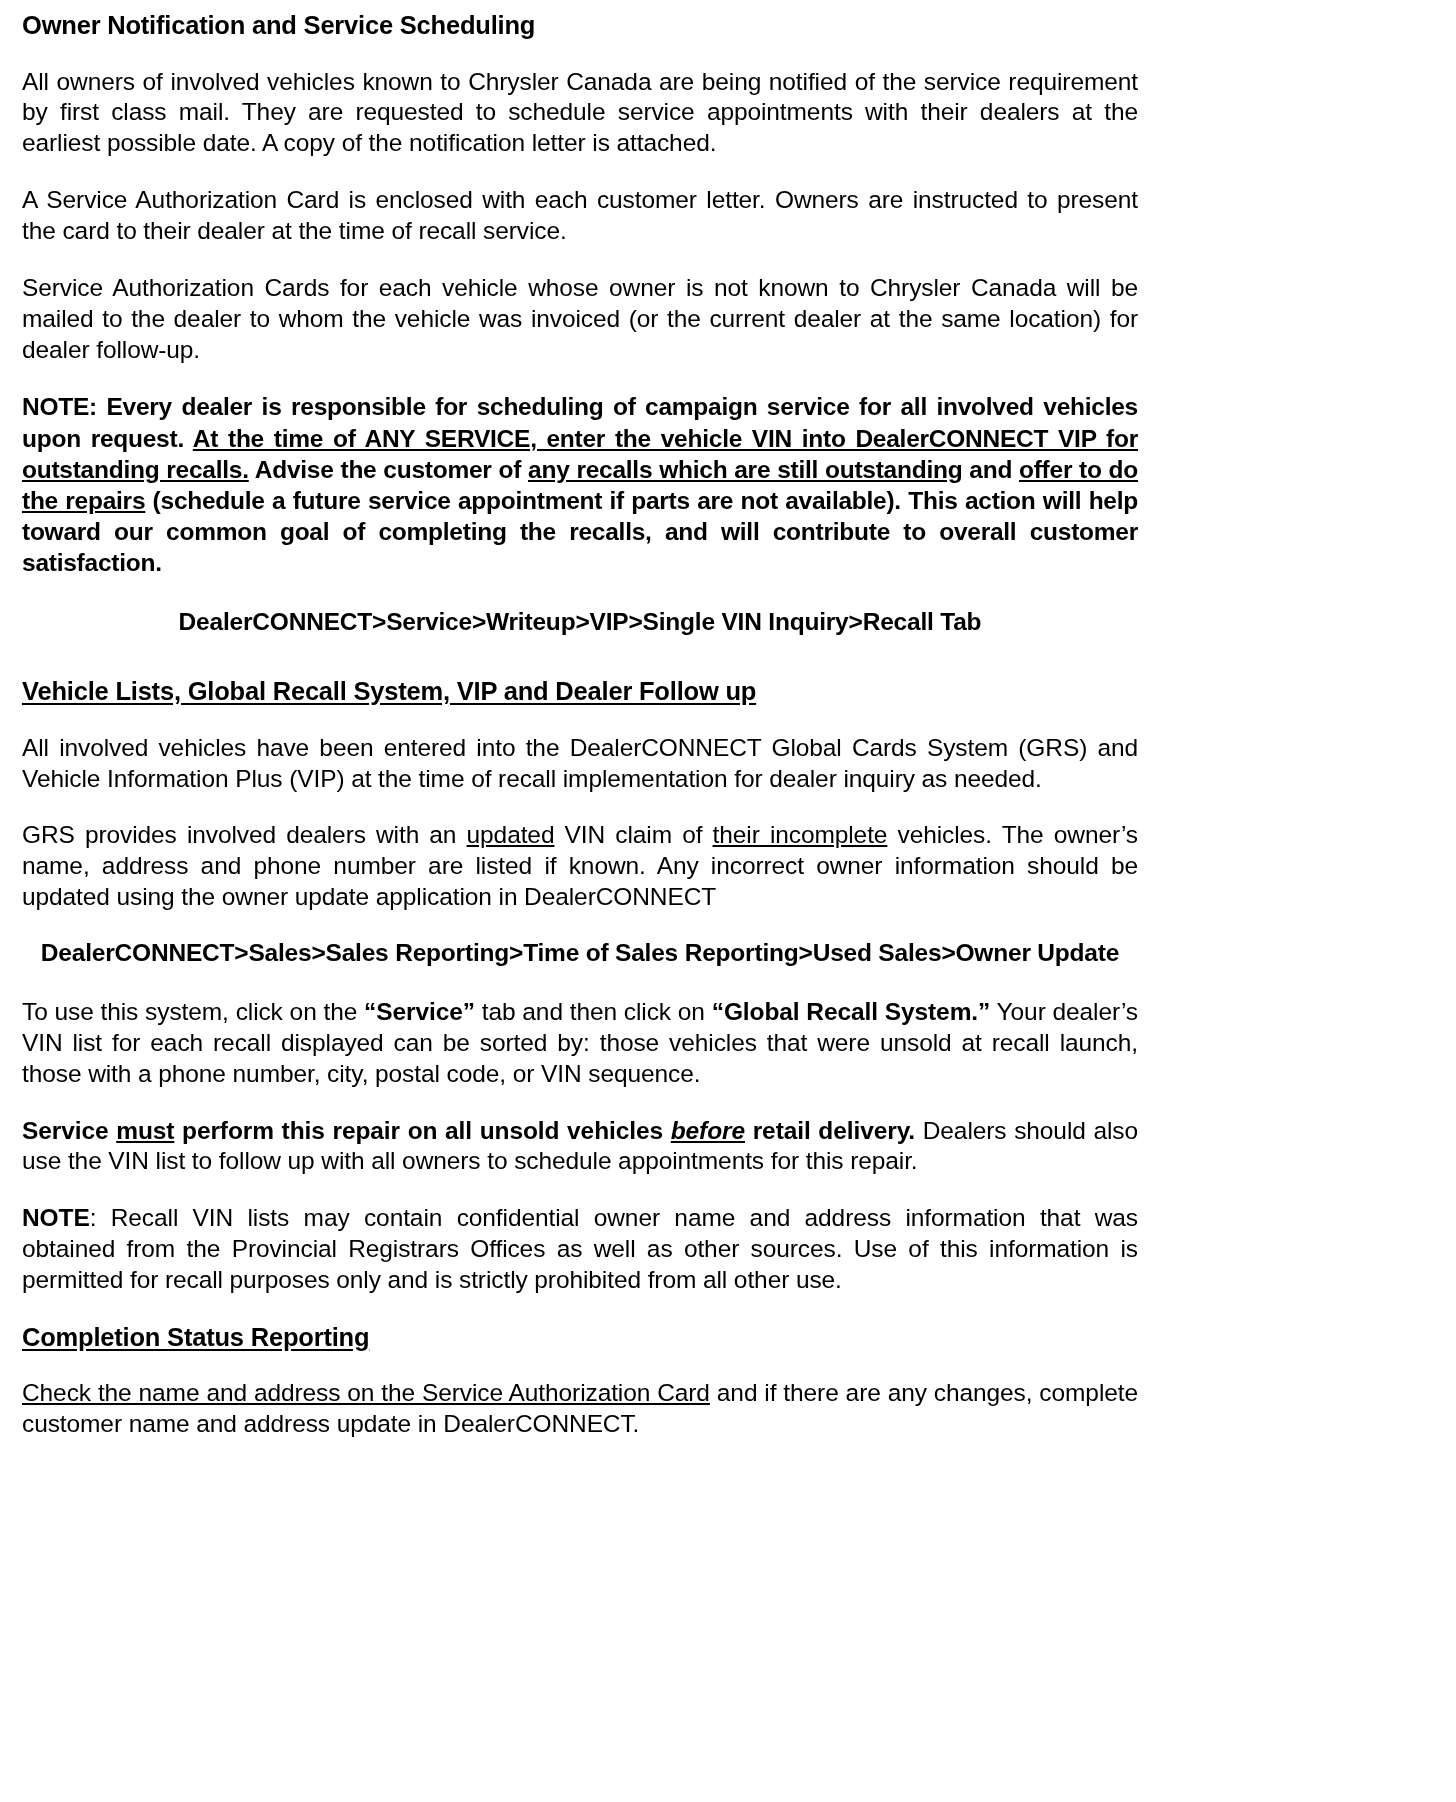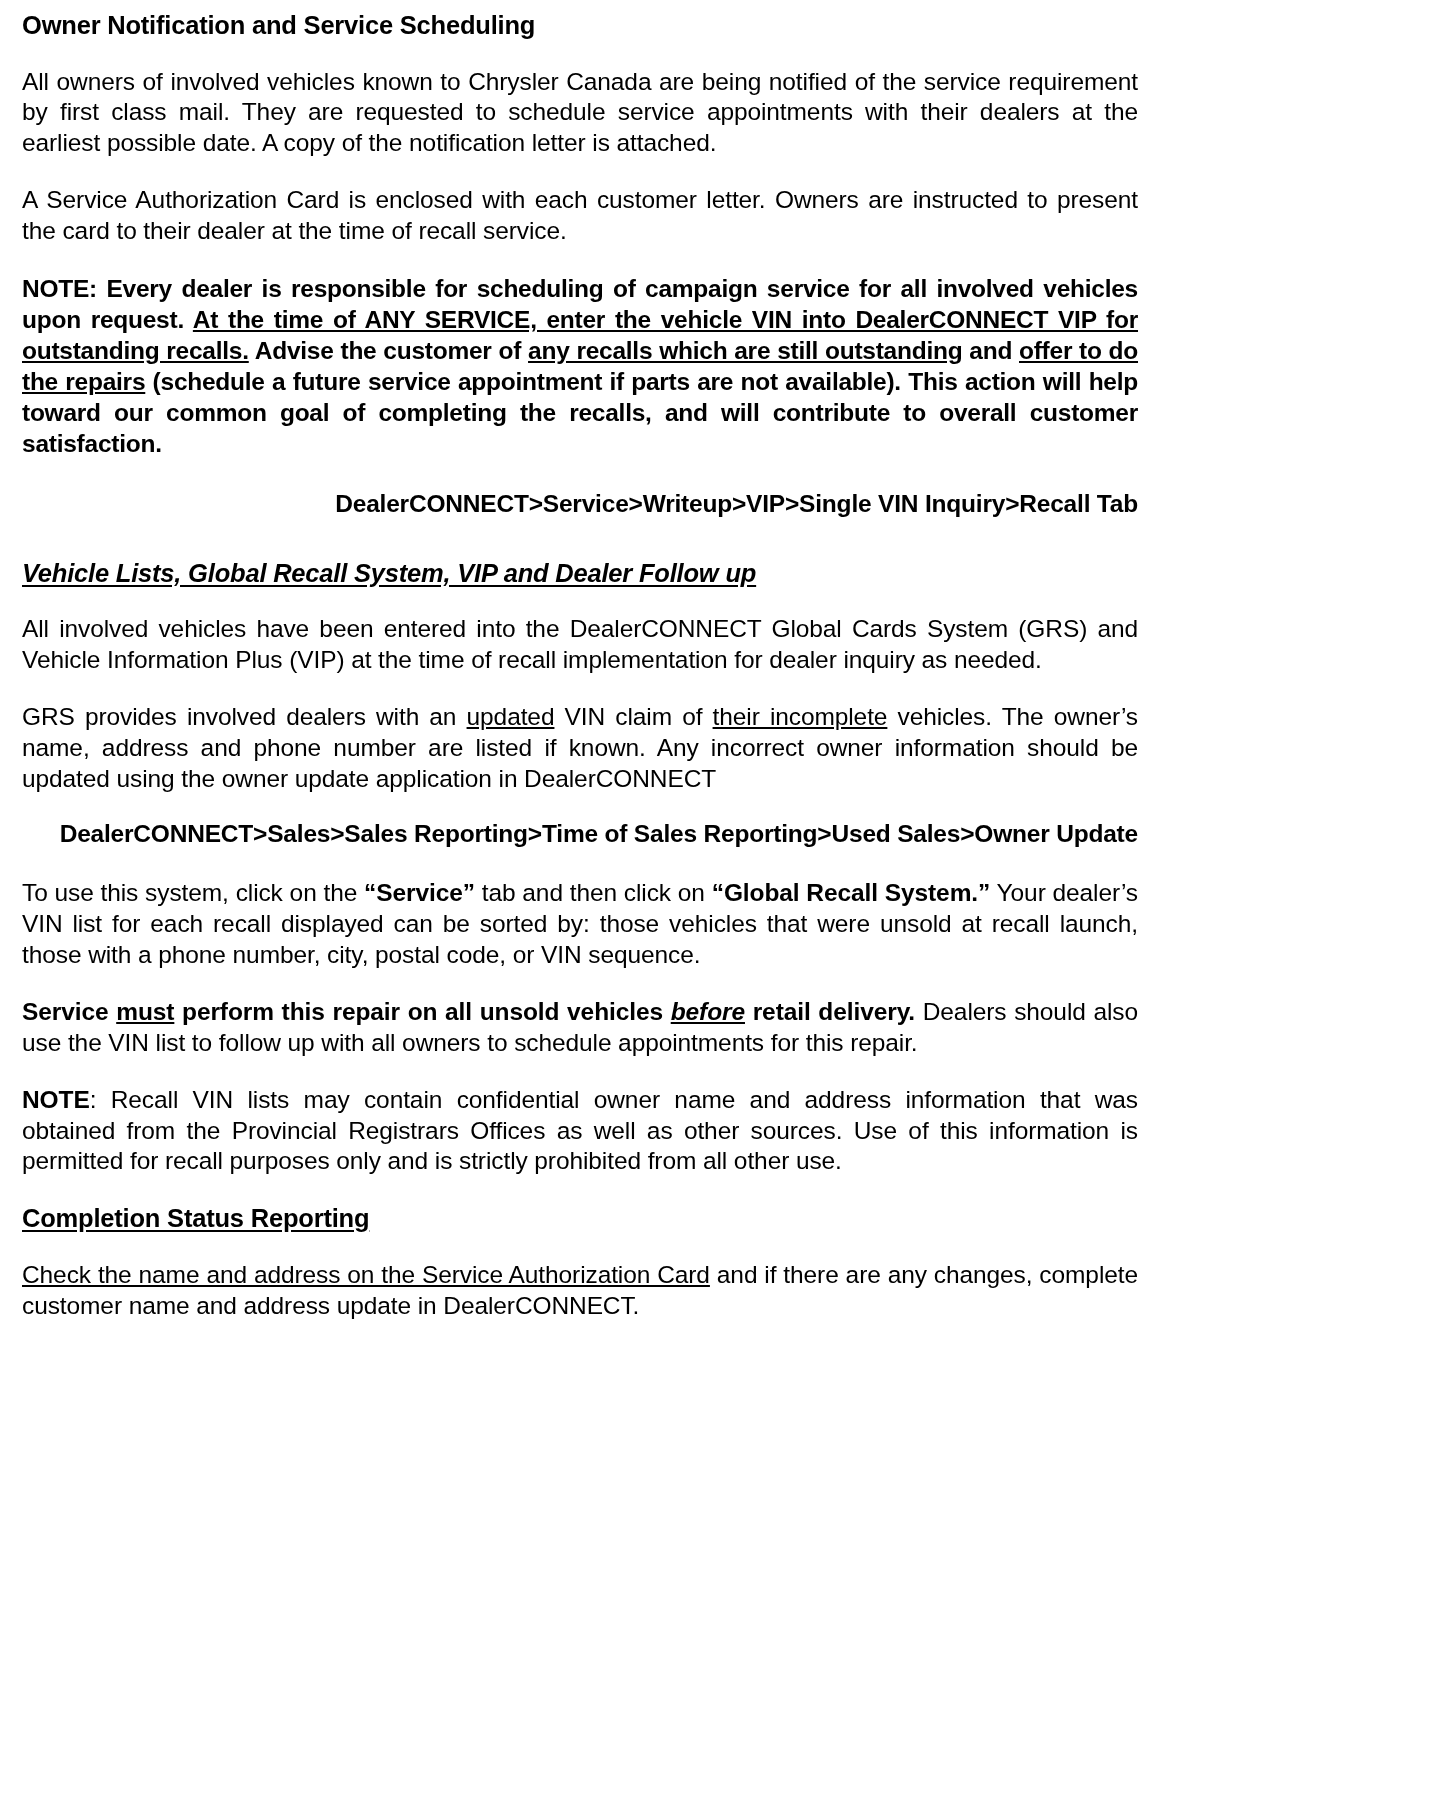--- a/index.html
+++ b/index.html
@@ -40,30 +40,29 @@
     font-size: 24.5px;
     font-weight: bold;
     line-height: 1.27;
     margin: 0 0 30px 0;
     text-align: justify;
     letter-spacing: -0.25px;
   }
   p.path {
     font-size: 24.5px;
     font-weight: bold;
-    text-align: right;
+    text-align: center;
     margin: 0 0 40px 0;
     letter-spacing: -0.2px;
   }
   p.path.tight {
     margin-bottom: 30px;
   }
   .gap-before {
     margin-top: 44px;
-    font-style: italic;
   }
   .gap-before-sm {
     margin-top: 34px;
   }
   u, .u {
     text-decoration: underline;
     text-underline-offset: 2px;
   }
   b, .b { font-weight: bold; }
   i, .i { font-style: italic; }
@@ -72,20 +71,21 @@
 <body>
 
 <div class="page">
 
   <h2 class="section-title">Owner Notification and Service Scheduling</h2>
 
   <p class="para">All owners of involved vehicles known to Chrysler Canada are being notified of the service requirement by first class mail.  They are requested to schedule service appointments with their dealers at the earliest possible date.  A copy of the notification letter is attached.</p>
 
   <p class="para">A Service Authorization Card is enclosed with each customer letter.  Owners are instructed to present the card to their dealer at the time of recall service.</p>
 
+  <p class="para">Service Authorization Cards for each vehicle whose owner is not known to Chrysler Canada will be mailed to the dealer to whom the vehicle was invoiced (or the current dealer at the same location) for dealer follow-up.</p>
 
   <p class="bold-note">
     <span>NOTE:</span>
     <span>Every dealer is responsible for scheduling of campaign service for all involved vehicles upon request.</span>
     <span class="u">At the time of ANY SERVICE, enter the vehicle VIN into DealerCONNECT VIP for outstanding recalls.</span>
     <span>Advise the customer of</span>
     <span class="u">any recalls which are still outstanding</span>
     <span>and</span>
     <span class="u">offer to do the repairs</span>
     <span>(schedule a future service appointment if parts are not available).  This action will help toward our common goal of completing the recalls, and will contribute to overall customer satisfaction.</span>

